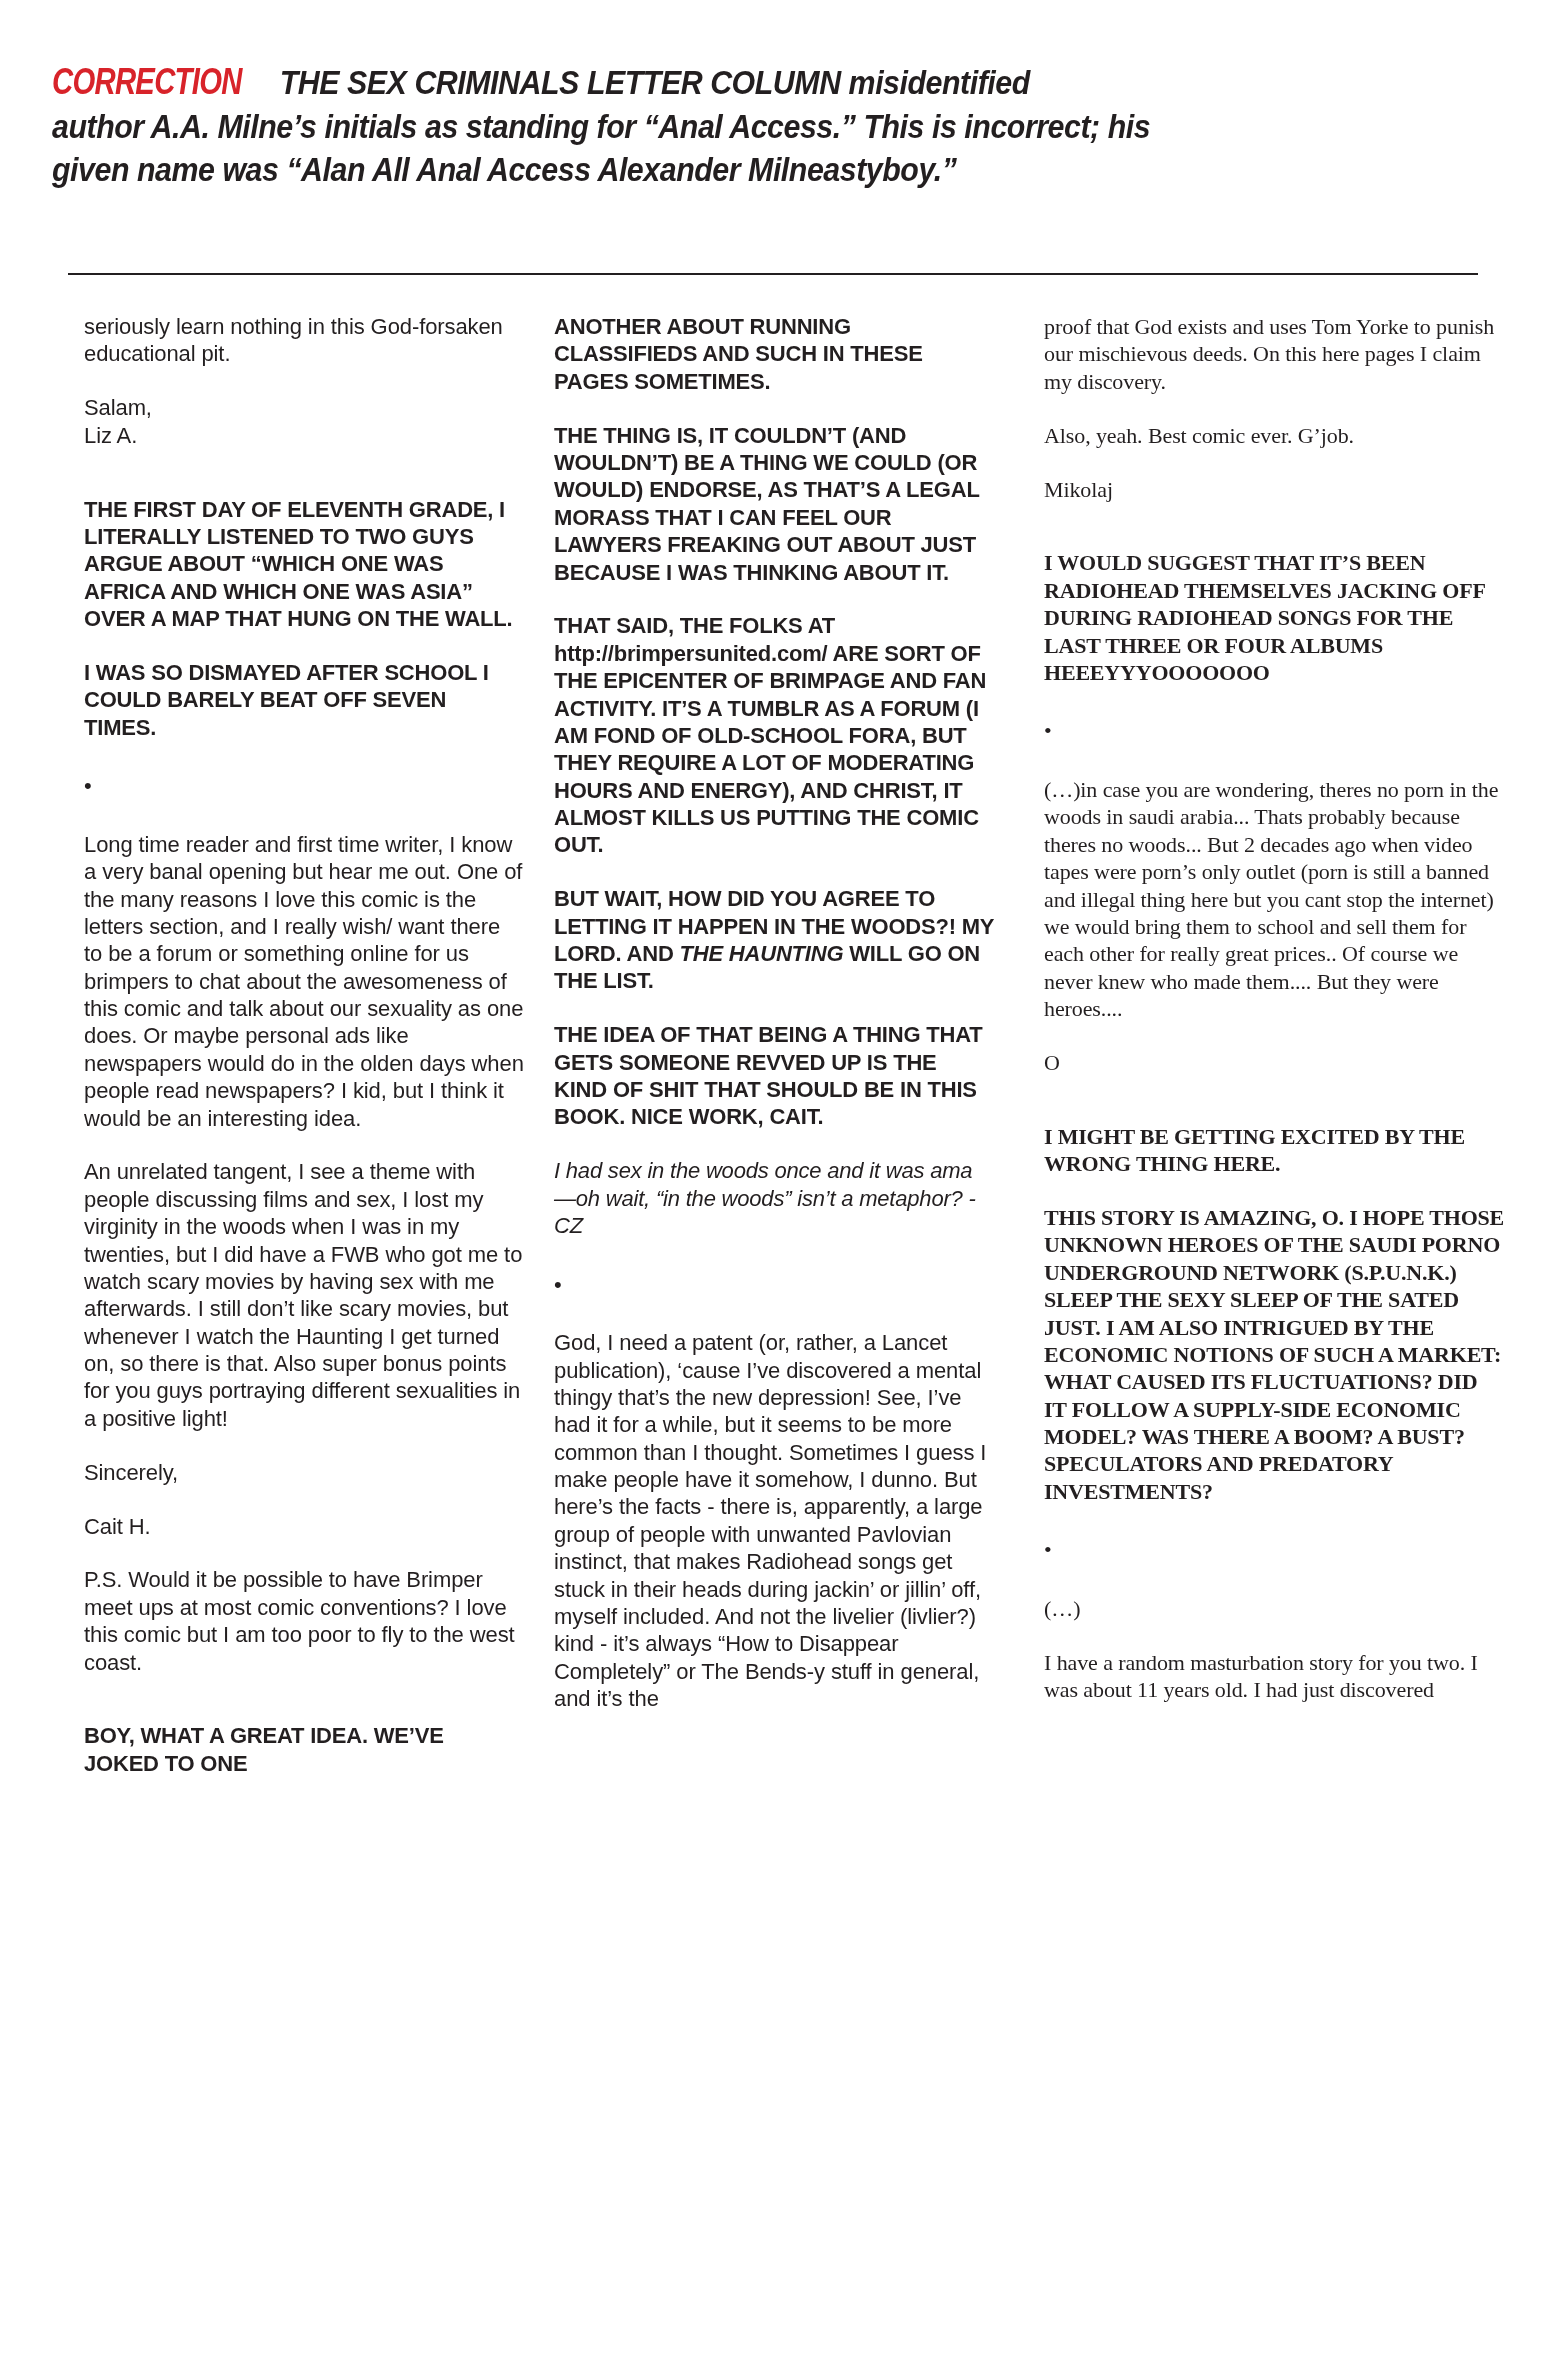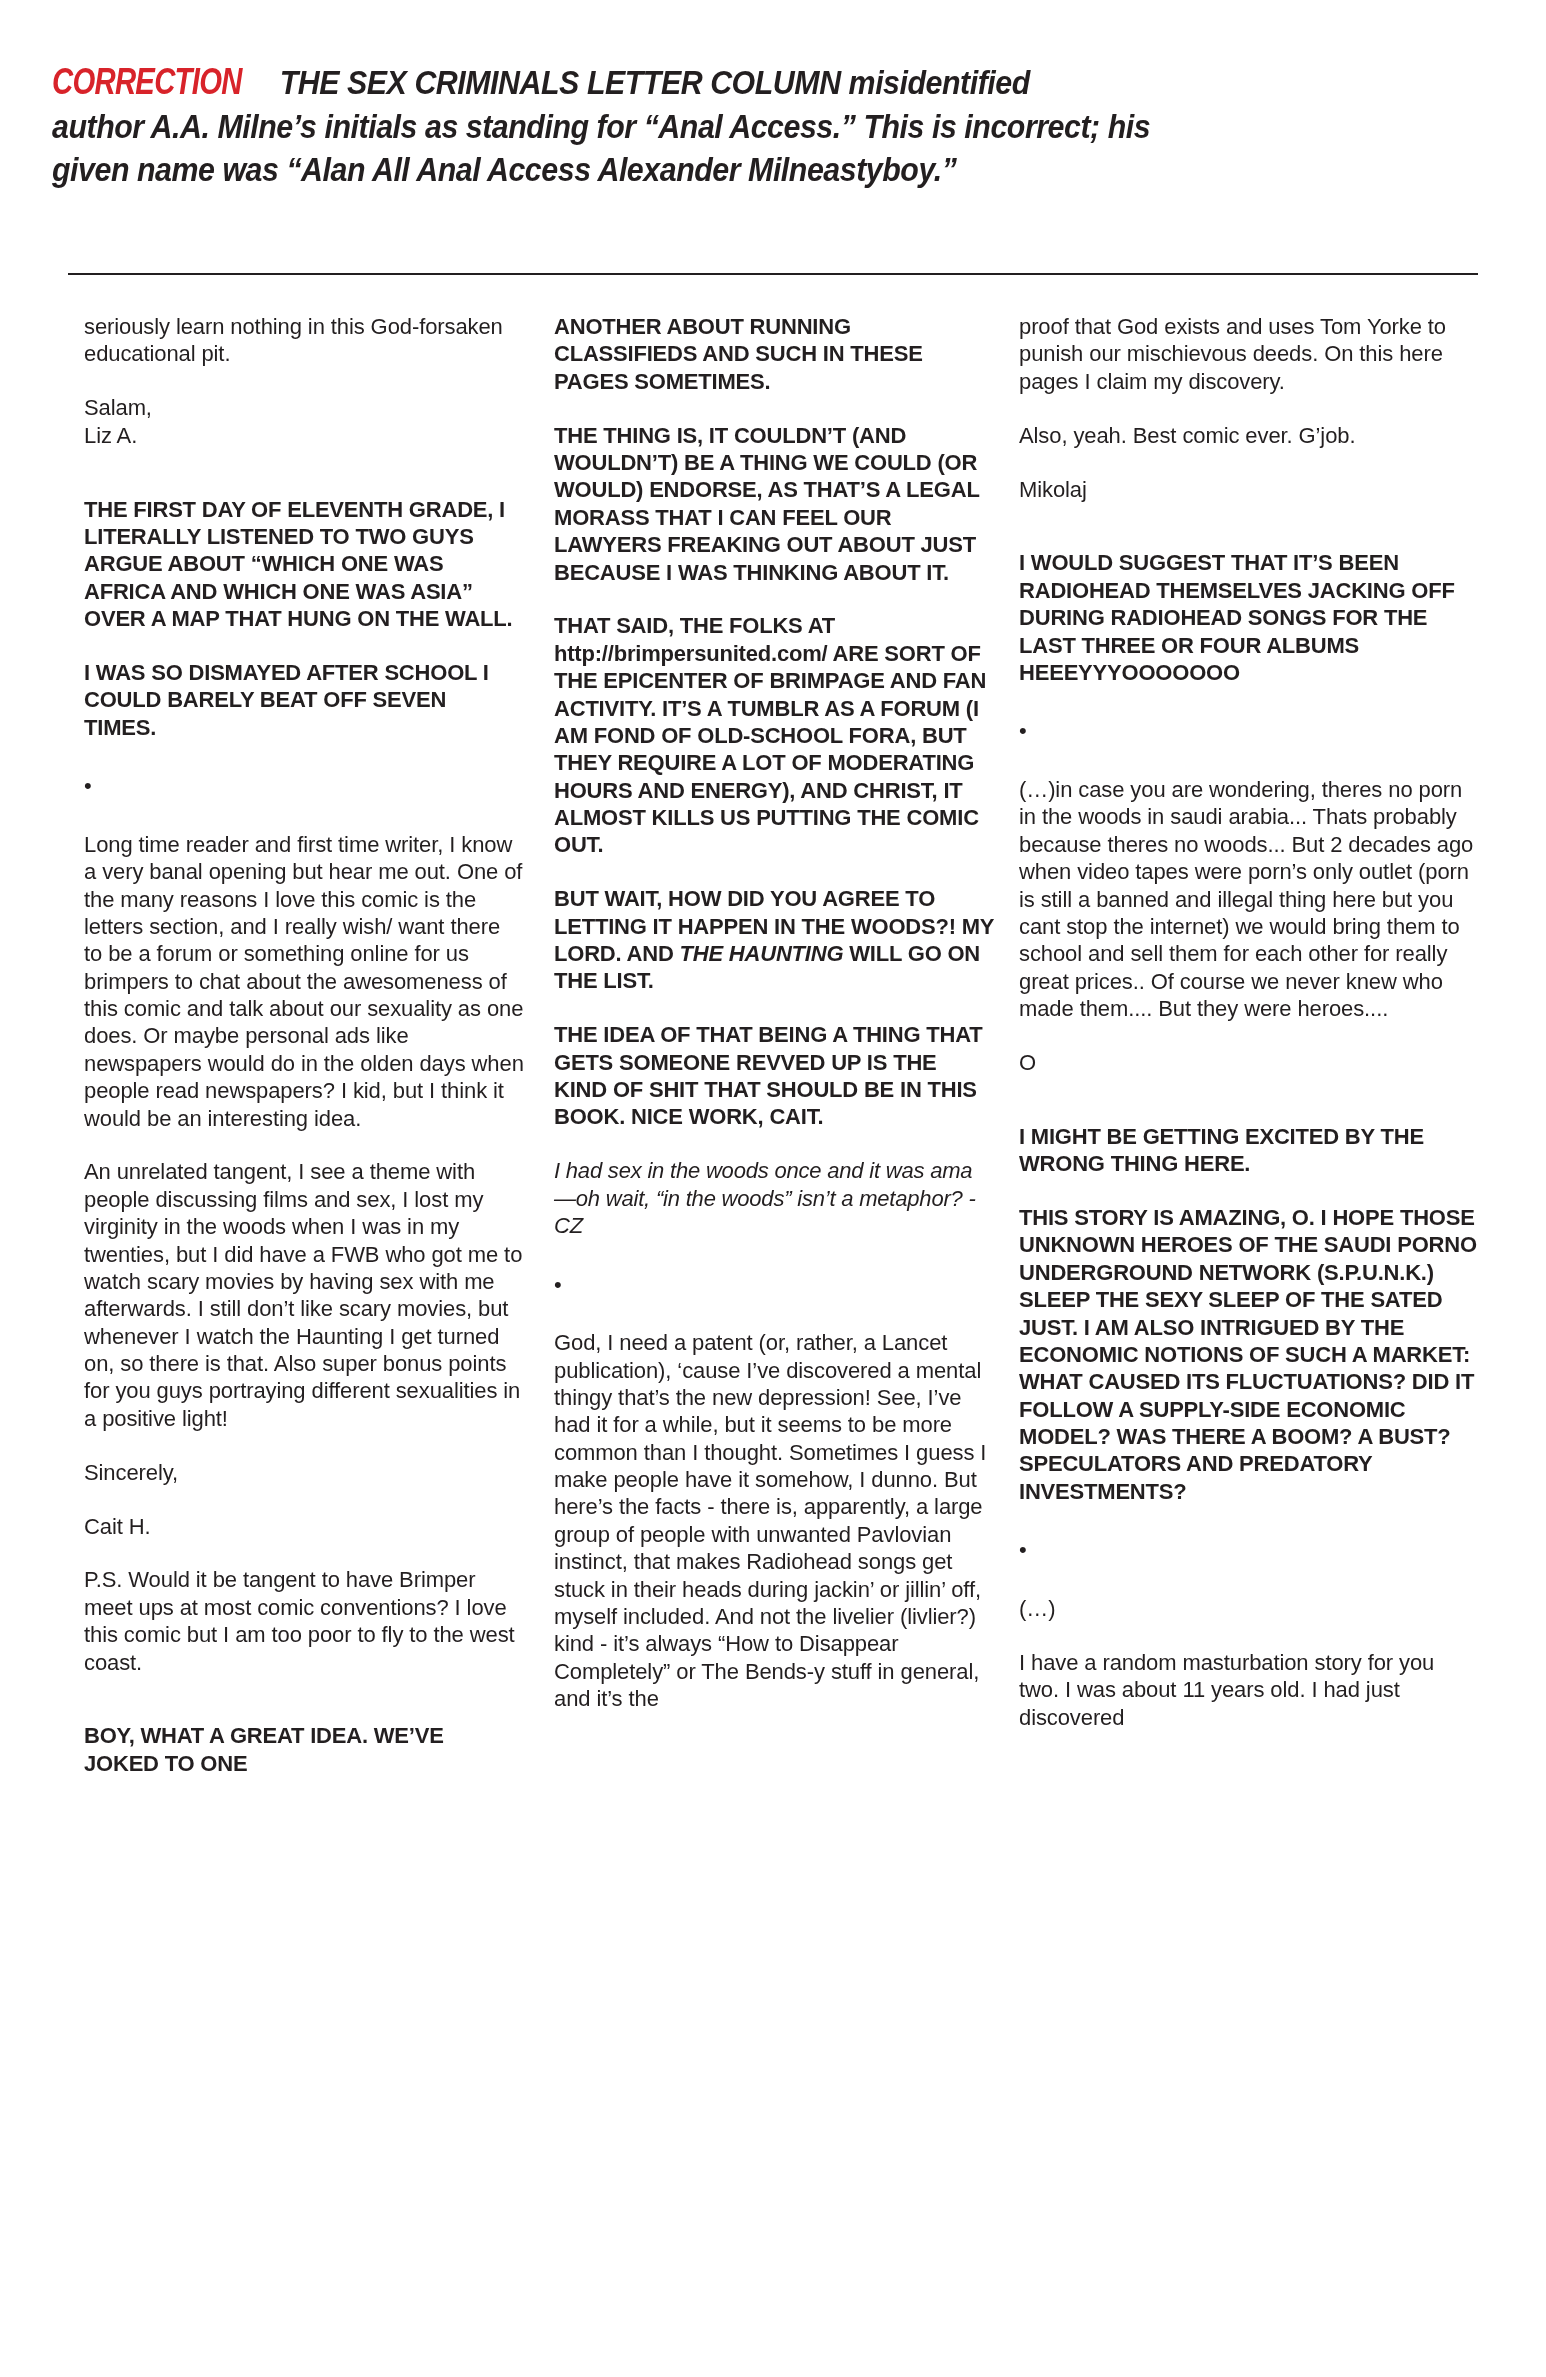--- a/index.html
+++ b/index.html
@@ -62,21 +62,21 @@
     width: 1506px;
     height: 2023px;
   }
   .col {
     position: absolute;
     top: 0;
     width: 440px;
   }
   .col-1 { left: 84px; }
   .col-2 { left: 554px; }
-  .col-3 { left: 1019px; width: 461px; }
+  .col-3 { left: 1044px; width: 461px; font-family: Liberation Serif, serif; }
 
   .para {
     margin: 0 0 26.5px 0;
     font-size: 22px;
     line-height: 1.245;
     letter-spacing: -0.1px;
   }
   .para.editor {
     font-weight: 700;
     letter-spacing: -0.2px;
@@ -116,21 +116,21 @@
     <div class="gap-m"></div>
     <p class="para editor">THE FIRST DAY OF ELEVENTH GRADE, I LITERALLY LISTENED TO TWO GUYS ARGUE ABOUT “WHICH ONE WAS AFRICA AND WHICH ONE WAS ASIA” OVER A MAP THAT HUNG ON THE WALL.</p>
     <p class="para editor">I WAS SO DISMAYED AFTER SCHOOL I COULD BARELY BEAT OFF SEVEN TIMES.</p>
     <div class="gap-s"></div>
     <p class="para bullet">•</p>
     <div class="gap-s"></div>
     <p class="para">Long time reader and first time writer, I know a very banal opening but hear me out. One of the many reasons I love this comic is the letters section, and I really wish/ want there to be a forum or something online for us brimpers to chat about the awesomeness of this comic and talk about our sexuality as one does. Or maybe personal ads like newspapers would do in the olden days when people read newspapers? I kid, but I think it would be an interesting idea.</p>
     <p class="para">An unrelated tangent, I see a theme with people discussing films and sex, I lost my virginity in the woods when I was in my twenties, but I did have a FWB who got me to watch scary movies by having sex with me afterwards. I still don’t like scary movies, but whenever I watch the Haunting I get turned on, so there is that. Also super bonus points for you guys portraying different sexualities in a positive light!</p>
     <p class="para">Sincerely,</p>
     <p class="para">Cait H.</p>
-    <p class="para">P.S. Would it be tangent to have Brimper meet ups at most comic conventions? I love this comic but I am too poor to fly to the west coast.</p>
+    <p class="para">P.S. Would it be possible to have Brimper meet ups at most comic conventions? I love this comic but I am too poor to fly to the west coast.</p>
     <div class="gap-m"></div>
     <p class="para editor">BOY, WHAT A GREAT IDEA. WE’VE JOKED TO ONE</p>
   </div>
 
   <div class="col col-2">
     <p class="para editor">ANOTHER ABOUT RUNNING CLASSIFIEDS AND SUCH IN THESE PAGES SOMETIMES.</p>
     <p class="para editor">THE THING IS, IT COULDN’T (AND WOULDN’T) BE A THING WE COULD (OR WOULD) ENDORSE, AS THAT’S A LEGAL MORASS THAT I CAN FEEL OUR LAWYERS FREAKING OUT ABOUT JUST BECAUSE I WAS THINKING ABOUT IT.</p>
     <p class="para editor">THAT SAID, THE FOLKS AT http://brimpersunited.com/ ARE SORT OF THE EPICENTER OF BRIMPAGE AND FAN ACTIVITY. IT’S A TUMBLR AS A FORUM (I AM FOND OF OLD-SCHOOL FORA, BUT THEY REQUIRE A LOT OF MODERATING HOURS AND ENERGY), AND CHRIST, IT ALMOST KILLS US PUTTING THE COMIC OUT.</p>
     <p class="para editor"><span>BUT WAIT, HOW DID YOU AGREE TO LETTING IT HAPPEN IN THE WOODS?! MY LORD. AND </span><span class="ital">THE HAUNTING</span><span> WILL GO ON THE LIST.</span></p>
     <p class="para editor">THE IDEA OF THAT BEING A THING THAT GETS SOMEONE REVVED UP IS THE KIND OF SHIT THAT SHOULD BE IN THIS BOOK. NICE WORK, CAIT.</p>

